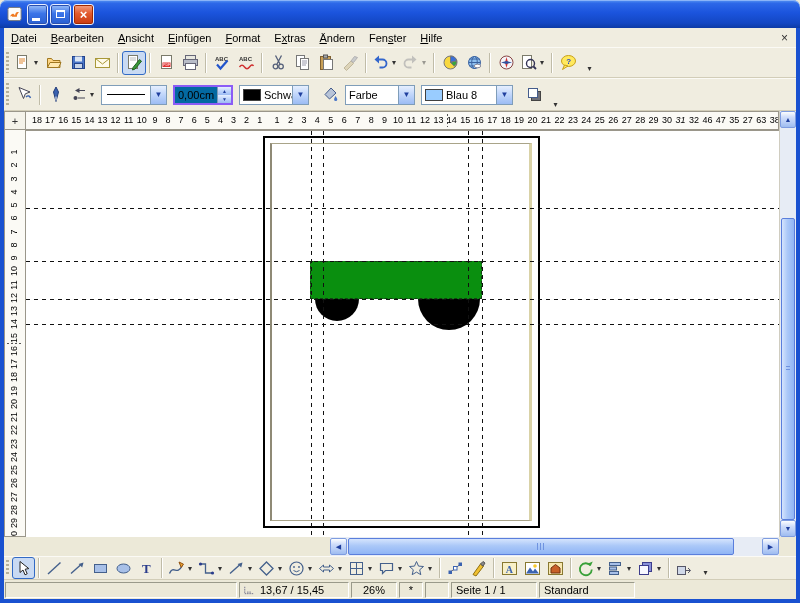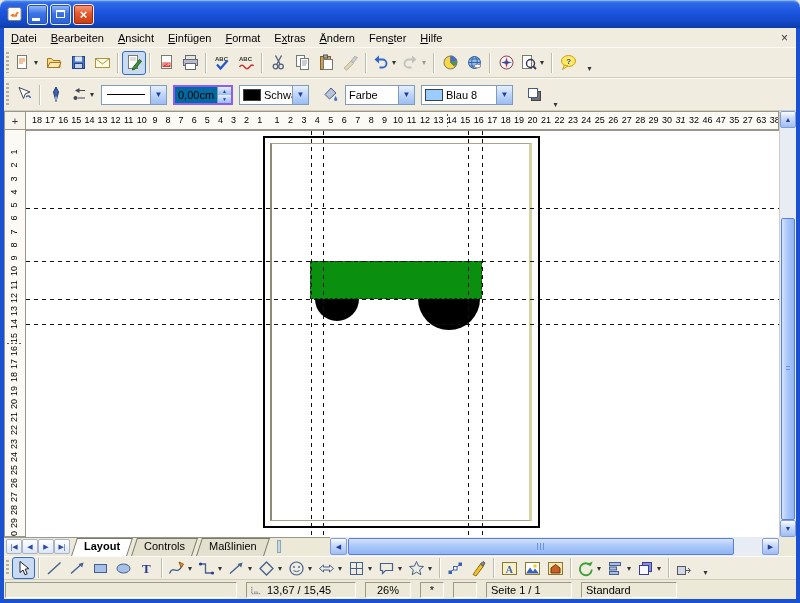--- a/index.html
+++ b/index.html
@@ -113,21 +113,21 @@
   .tnav.first{margin-left:2px;}
   .tabs{display:flex;margin-left:4px;}
   .tab{position:relative;padding:2px 14px 0 10px;white-space:nowrap;}
   .tab::before{content:"";position:absolute;inset:0 4px 0 0;transform:skewX(-18deg);
     border:1px solid #7a7a6a;border-bottom:none;background:#e4e0d0;}
   .tab.active::before{background:#fff;}
   .tab span{position:relative;}
   .tab.active span{font-weight:bold;}
   .tab-splitter{width:4px;margin-left:6px;margin-top:2px;height:13px;background:#c8d4ec;border:1px solid #8aa;box-sizing:border-box;}
   
-  .statusbar{position:absolute;left:4px;right:4px;top:580px;height:19px;background:#ece9d8;display:flex;align-items:center;gap:9px;padding:0 1px;box-sizing:border-box;}
+  .statusbar{position:absolute;left:4px;right:4px;top:580px;height:19px;background:#ece9d8;display:flex;align-items:center;gap:2px;padding:0 1px;box-sizing:border-box;}
   .sb-cell{height:16px;border:1px solid;border-color:#9a9a8a #fff #fff #9a9a8a;display:flex;align-items:center;
     padding:0 4px;box-sizing:border-box;white-space:nowrap;overflow:hidden;}
   .sb-center{justify-content:center;}
   .sb-ic{display:inline-flex;width:13px;height:12px;margin-right:3px;flex:none;}
 </style>
 </head>
 <body>
 
 <div class="window">
 
@@ -548,32 +548,20 @@
         </div>
     </div>
   </div>
 
   <div class="vscroll">
     <div class="sbtn">▲</div>
     <div class="vthumb"></div>
     <div class="sbtn down">▼</div>
   </div>
 
-  <div class="tabsrow">
-    <span class="tnav first">|◀</span>
-    <span class="tnav">◀</span>
-    <span class="tnav">▶</span>
-    <span class="tnav">▶|</span>
-    <div class="tabs" id="tabs">
-        <div class="tab active"><span>Layout</span></div>
-        <div class="tab"><span>Controls</span></div>
-        <div class="tab"><span>Maßlinien</span></div>
-      </div>
-    <div class="tab-splitter"></div>
-  </div>
 
   <div class="hscroll">
     <div class="sbtn" style="margin-top:1px">◀</div>
     <div class="htrack">
         <div class="hthumb"></div>
       </div>
     <div class="sbtn" style="margin-top:1px">▶</div>
   </div>
   <div class="corner"></div>
 

